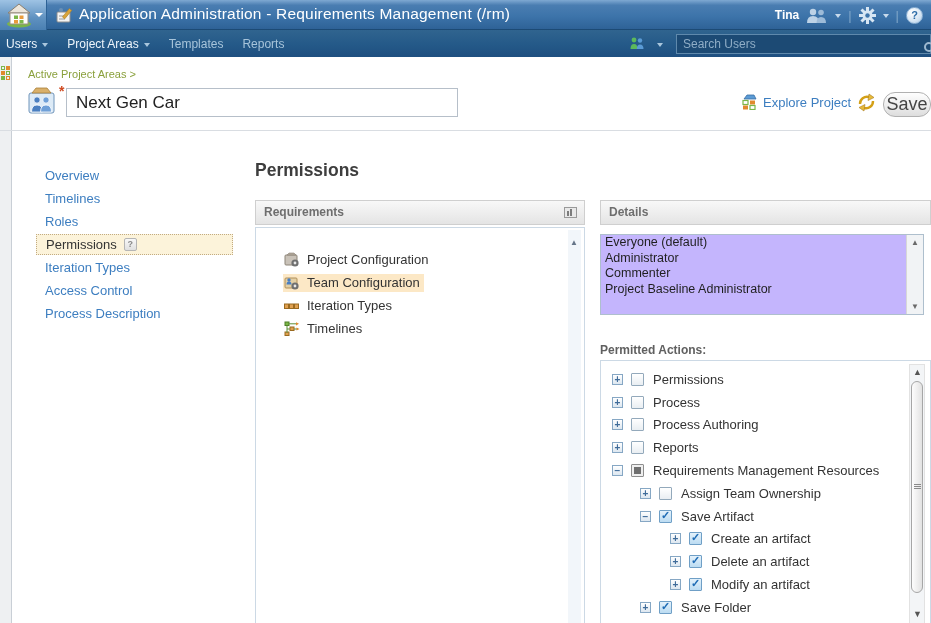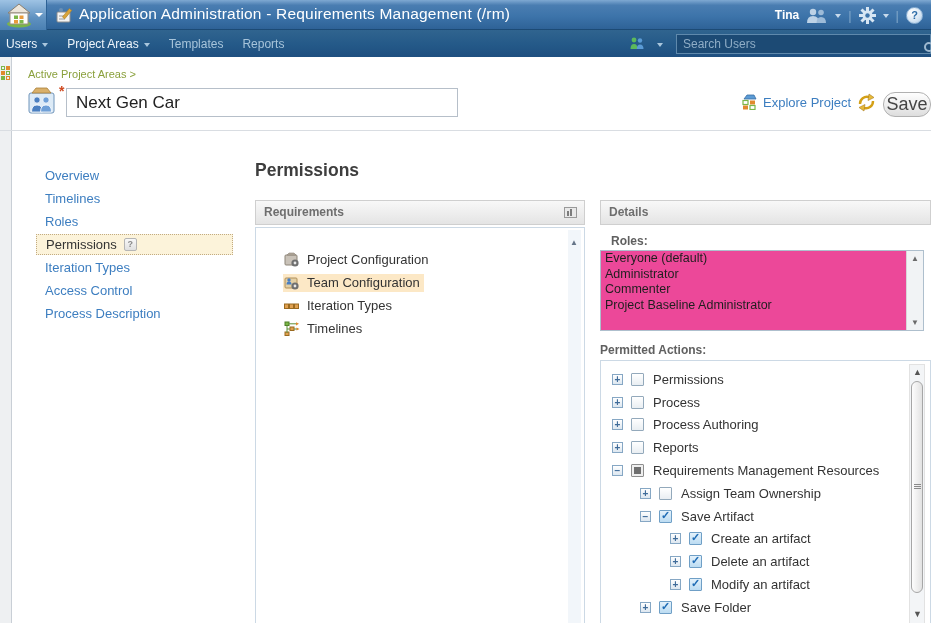--- a/index.html
+++ b/index.html
@@ -88,22 +88,22 @@
   .cfg-scroll{position:absolute;right:3px;top:2px;bottom:0;width:13px;background:#f2f6fa;}
   .cfg-up{position:absolute;top:8px;left:2px;font-size:8px;color:#667588;cursor:pointer;}
   .cfg-up::before{content:"▲";}
   .cfg-row{height:23px;display:flex;align-items:center;padding-left:27px;}
   .cfg-inner{display:inline-flex;align-items:center;gap:7px;padding:1px 4px 1px 1px;cursor:pointer;}
   .cfg-row.selected .cfg-inner{background:#fce8c6;}
   .cfg-label{font-size:13px;color:#333;}
   
   .roles-label,.pa-label{position:absolute;left:600px;font-size:12px;font-weight:bold;color:#606060;}
   .roles-label{top:234px;padding-left:11px;}
-  .roles-list{position:absolute;left:600px;top:250px;width:324px;height:81px;border:1px solid #aebfcd;
-    background:#ec4899;overflow:hidden;}
+  .roles-list{position:absolute;left:600px;top:234px;width:324px;height:81px;border:1px solid #aebfcd;
+    background:#c4b5fd;overflow:hidden;}
   .role-row{height:15.5px;line-height:15.5px;font-size:12.5px;color:#1f1f1f;padding-left:4px;cursor:pointer;
     width:312px;white-space:nowrap;}
   .role-row.selected{background:#2f8fe8;color:#fff;}
   .roles-scroll{position:absolute;right:0;top:0;bottom:0;width:17px;background:#f1f3f5;border-left:1px solid #d7d7d7;}
   .rs-up,.rs-down{position:absolute;left:4px;font-size:8px;color:#6a6a6a;cursor:pointer;}
   .rs-up{top:3px;} .rs-up::before{content:"▲";}
   .rs-down{bottom:3px;} .rs-down::before{content:"▼";}
   .pa-label{top:343px;}
   .pa-box{position:absolute;left:600px;top:360px;width:331px;height:263px;border:1px solid #ccd9e5;
     border-bottom:none;background:#fff;padding-top:7px;}

